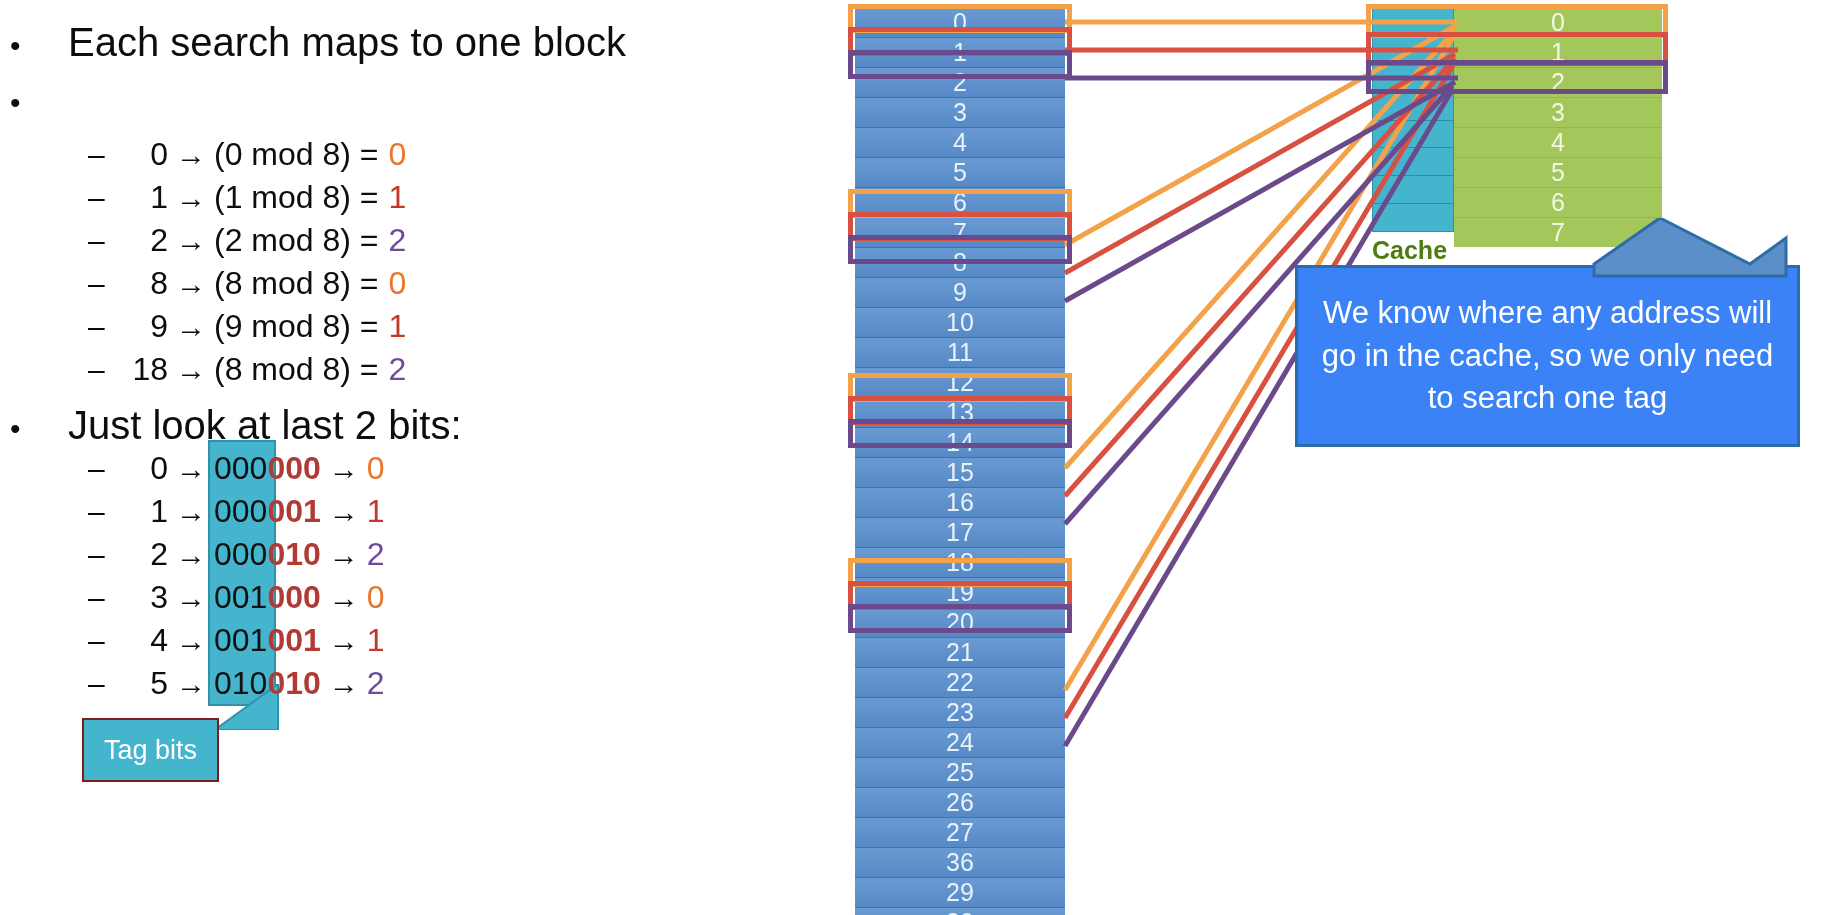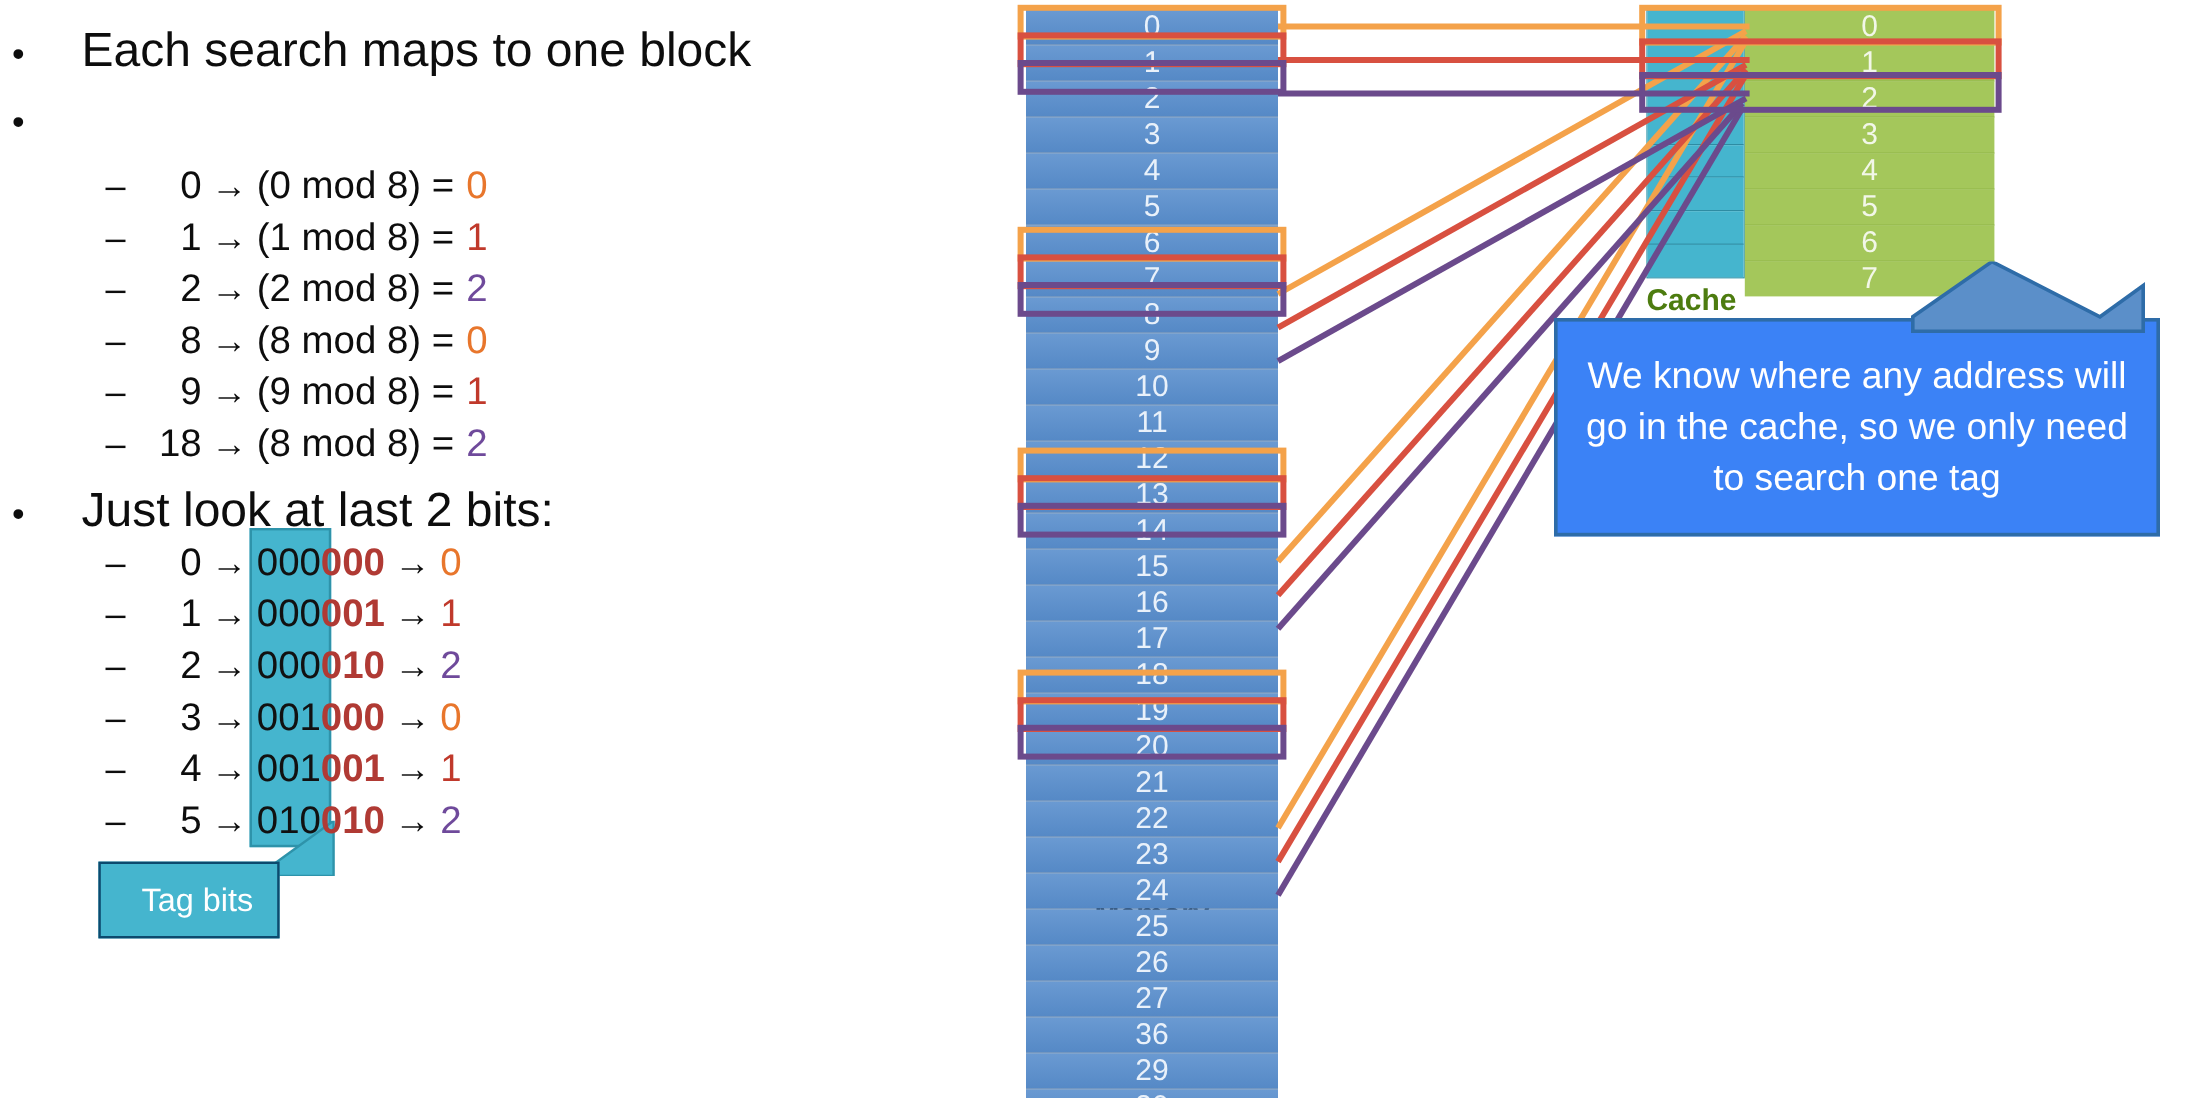--- a/index.html
+++ b/index.html
@@ -83,28 +83,27 @@
   }
 
   
   #tag-callout {
     position: absolute;
     left: 82px;
     top: 718px;
     width: 133px;
     height: 60px;
     background: #45B5CE;
-    border: 2px solid #0c4a6e;
+    border: 2px solid #7f1d1d;
     color: #ffffff;
     font-size: 27px;
     display: flex;
     align-items: center;
     justify-content: center;
     z-index: 4;
-    padding-left: 14px;
   }
   #tag-callout-tail {
     position: absolute;
     left: 190px;
     top: 684px;
     width: 90px;
     height: 46px;
     z-index: 2;
   }
 

